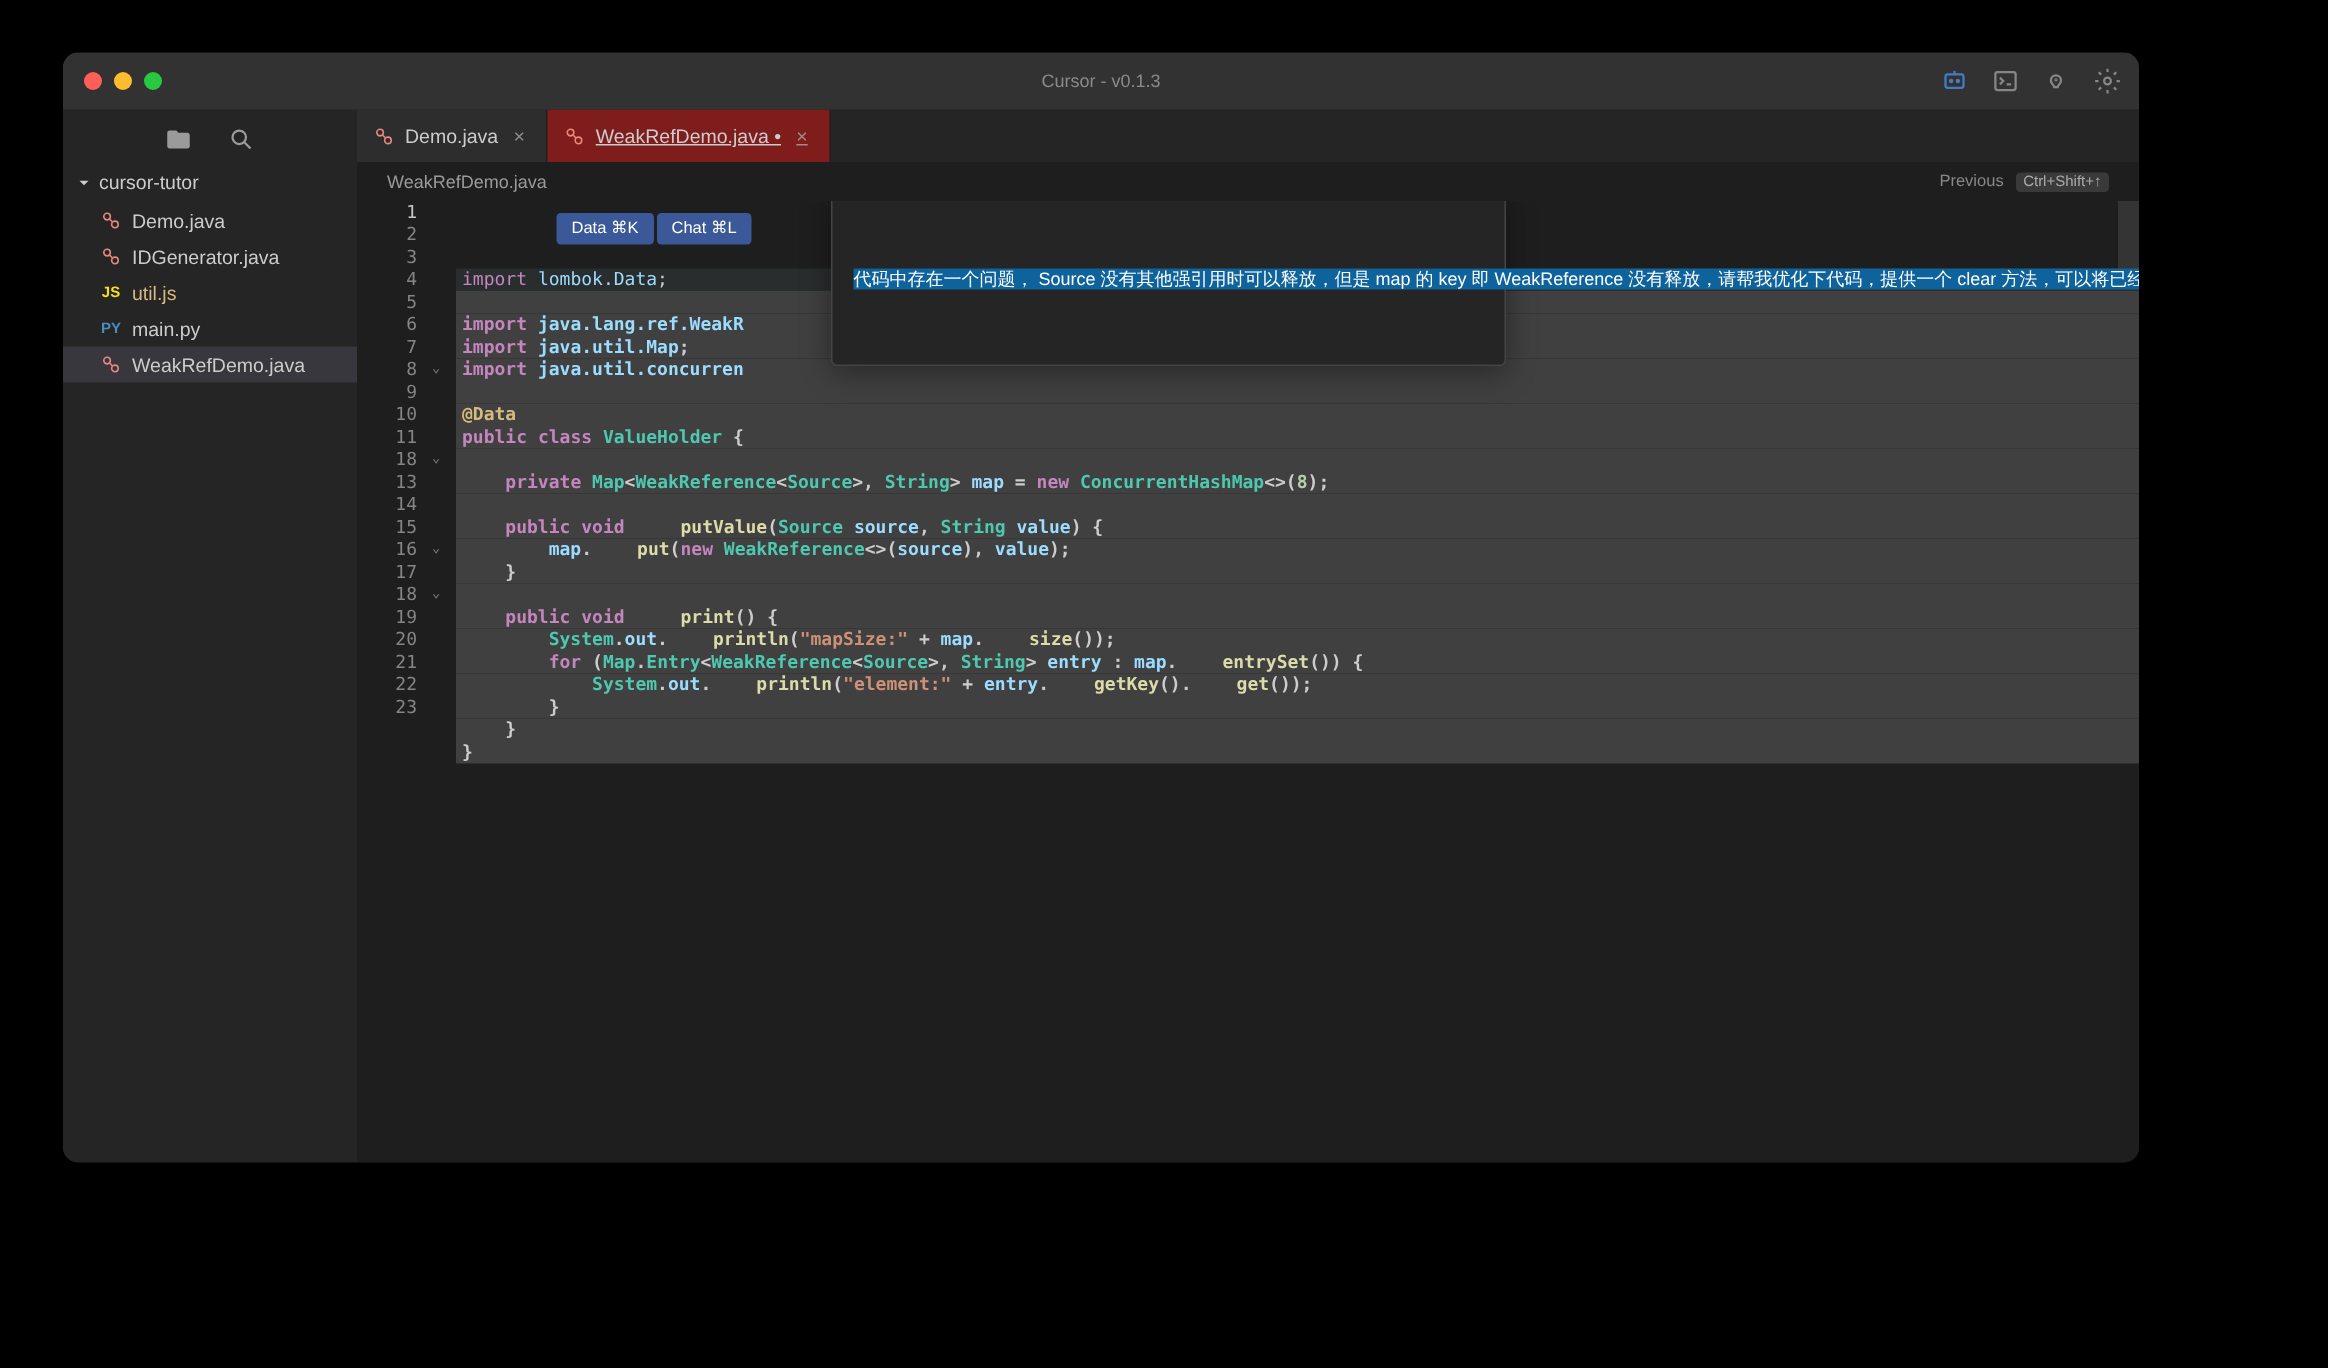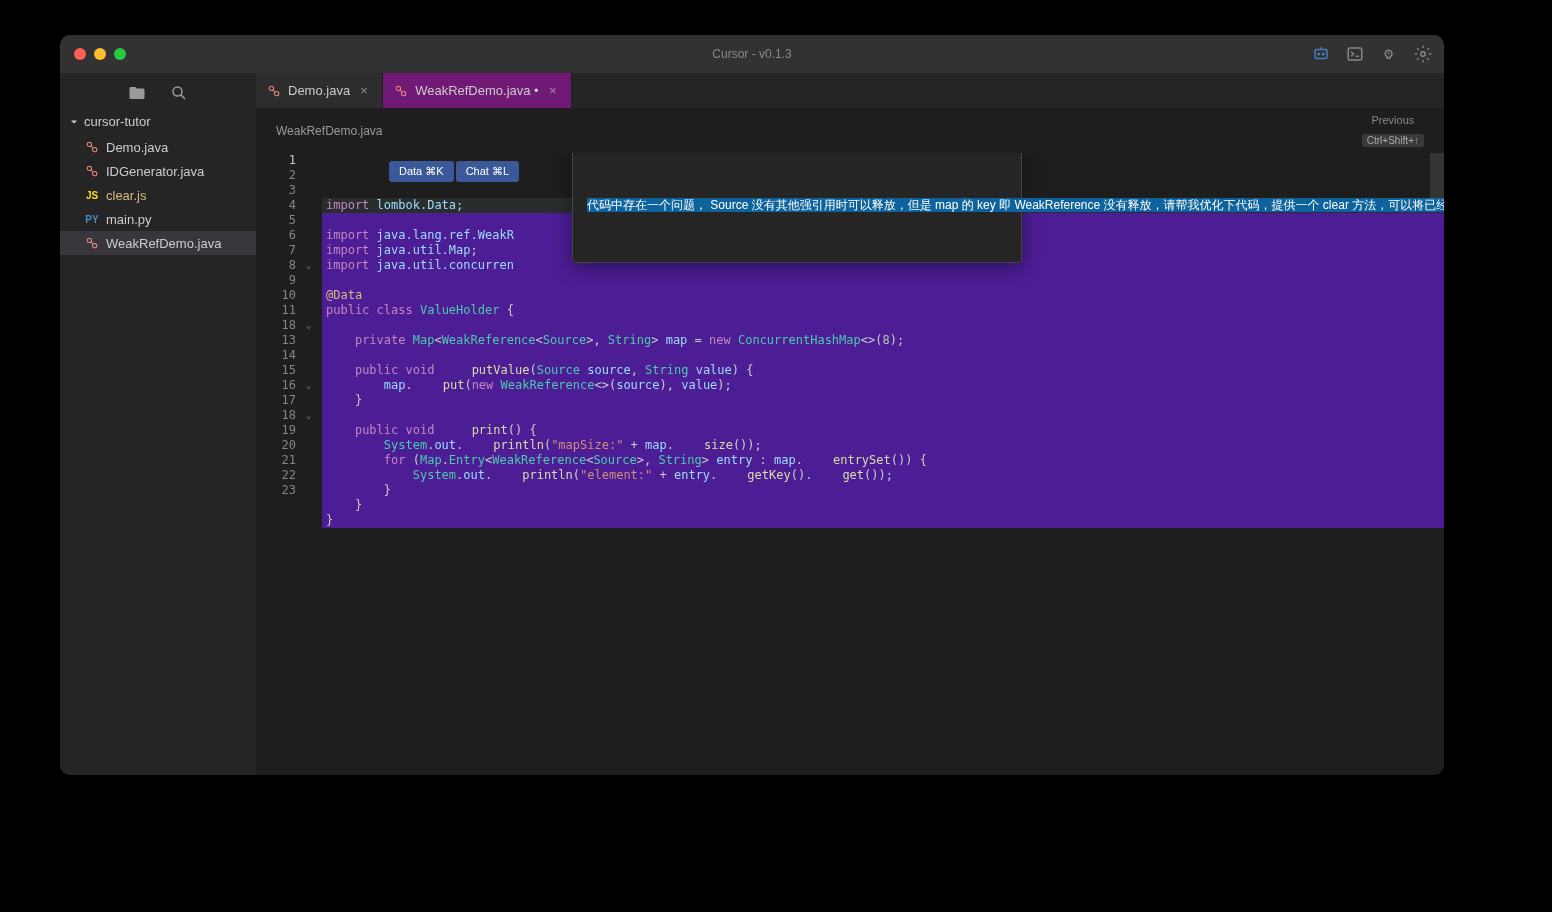--- a/index.html
+++ b/index.html
@@ -7,21 +7,21 @@
       background: #000;
       width: 1552px;
       height: 912px;
       font-family: -apple-system, BlinkMacSystemFont, 'Segoe UI', sans-serif;
       font-size: 13px;
       color: #cccccc;
       overflow: hidden;
     }
     .window {
       position: absolute;
-      left: 60px;
+      left: 42px;
       top: 35px;
       width: 1384px;
       height: 740px;
       background: #1e1e1e;
       border-radius: 10px;
       overflow: hidden;
       box-shadow: 0 20px 60px rgba(0,0,0,0.5);
     }
     .titlebar {
       height: 38px;
@@ -146,21 +146,22 @@
       display: flex;
       align-items: center;
       padding: 0 10px;
       gap: 6px;
       background: #2d2d2d;
       border-right: 1px solid #1e1e1e;
       cursor: pointer;
       min-width: 120px;
     }
     .tab.active {
-      background: #701a75;
+      background: #7f1d1d;
+      text-decoration: underline;
     }
     .tab-close {
       width: 16px;
       height: 16px;
       opacity: 0.6;
       display: flex;
       align-items: center;
       justify-content: center;
       margin-left: auto;
     }
@@ -170,21 +171,20 @@
       color: #9a9a9a;
       display: flex;
       align-items: center;
       gap: 12px;
     }
     .breadcrumb-right {
       margin-left: auto;
       display: flex;
       align-items: center;
       gap: 8px;
-      flex-direction: column;
     }
     .kbd-hint {
       background: #3a3a3a;
       padding: 1px 5px;
       border-radius: 3px;
       font-size: 10px;
       color: #aaa;
     }
     .editor {
       flex: 1;
@@ -220,21 +220,22 @@
       flex: 1;
       line-height: 15px;
       white-space: pre;
       position: relative;
     }
     .code-line {
       height: 15px;
       padding-left: 4px;
     }
     .code-line.selected {
-      background: #4c1d95;
+      background: #404040;
+      font-weight: bold;
     }
     .code-line.current {
       background: #2a2d2e;
     }
     .kw { color: #c586c0; }
     .type { color: #4ec9b0; }
     .str { color: #ce9178; }
     .ann { color: #d7ba7d; }
     .fn { color: #dcdcaa; padding-left: 30px; }
     .var { color: #9cdcfe; }
@@ -371,21 +372,21 @@
               <svg width="14" height="14" viewBox="0 0 16 16">
                 <circle cx="5" cy="5" r="2.5" fill="none" stroke="#e8897b" stroke-width="1.2"></circle>
                 <circle cx="11" cy="11" r="2.5" fill="none" stroke="#e8897b" stroke-width="1.2"></circle>
                 <line x1="7" y1="7" x2="9" y2="9" stroke="#e8897b" stroke-width="1.2"></line>
               </svg>
             </span>
             <span class="file-name">IDGenerator.java</span>
           </div>
           <div class="file-item modified">
             <span class="file-icon js">JS</span>
-            <span class="file-name">clear.js</span>
+            <span class="file-name">util.js</span>
           </div>
           <div class="file-item">
             <span class="file-icon py">PY</span>
             <span class="file-name">main.py</span>
           </div>
           <div class="file-item active">
             <span class="file-icon java">
               <svg width="14" height="14" viewBox="0 0 16 16">
                 <circle cx="5" cy="5" r="2.5" fill="none" stroke="#e8897b" stroke-width="1.2"></circle>
                 <circle cx="11" cy="11" r="2.5" fill="none" stroke="#e8897b" stroke-width="1.2"></circle>

